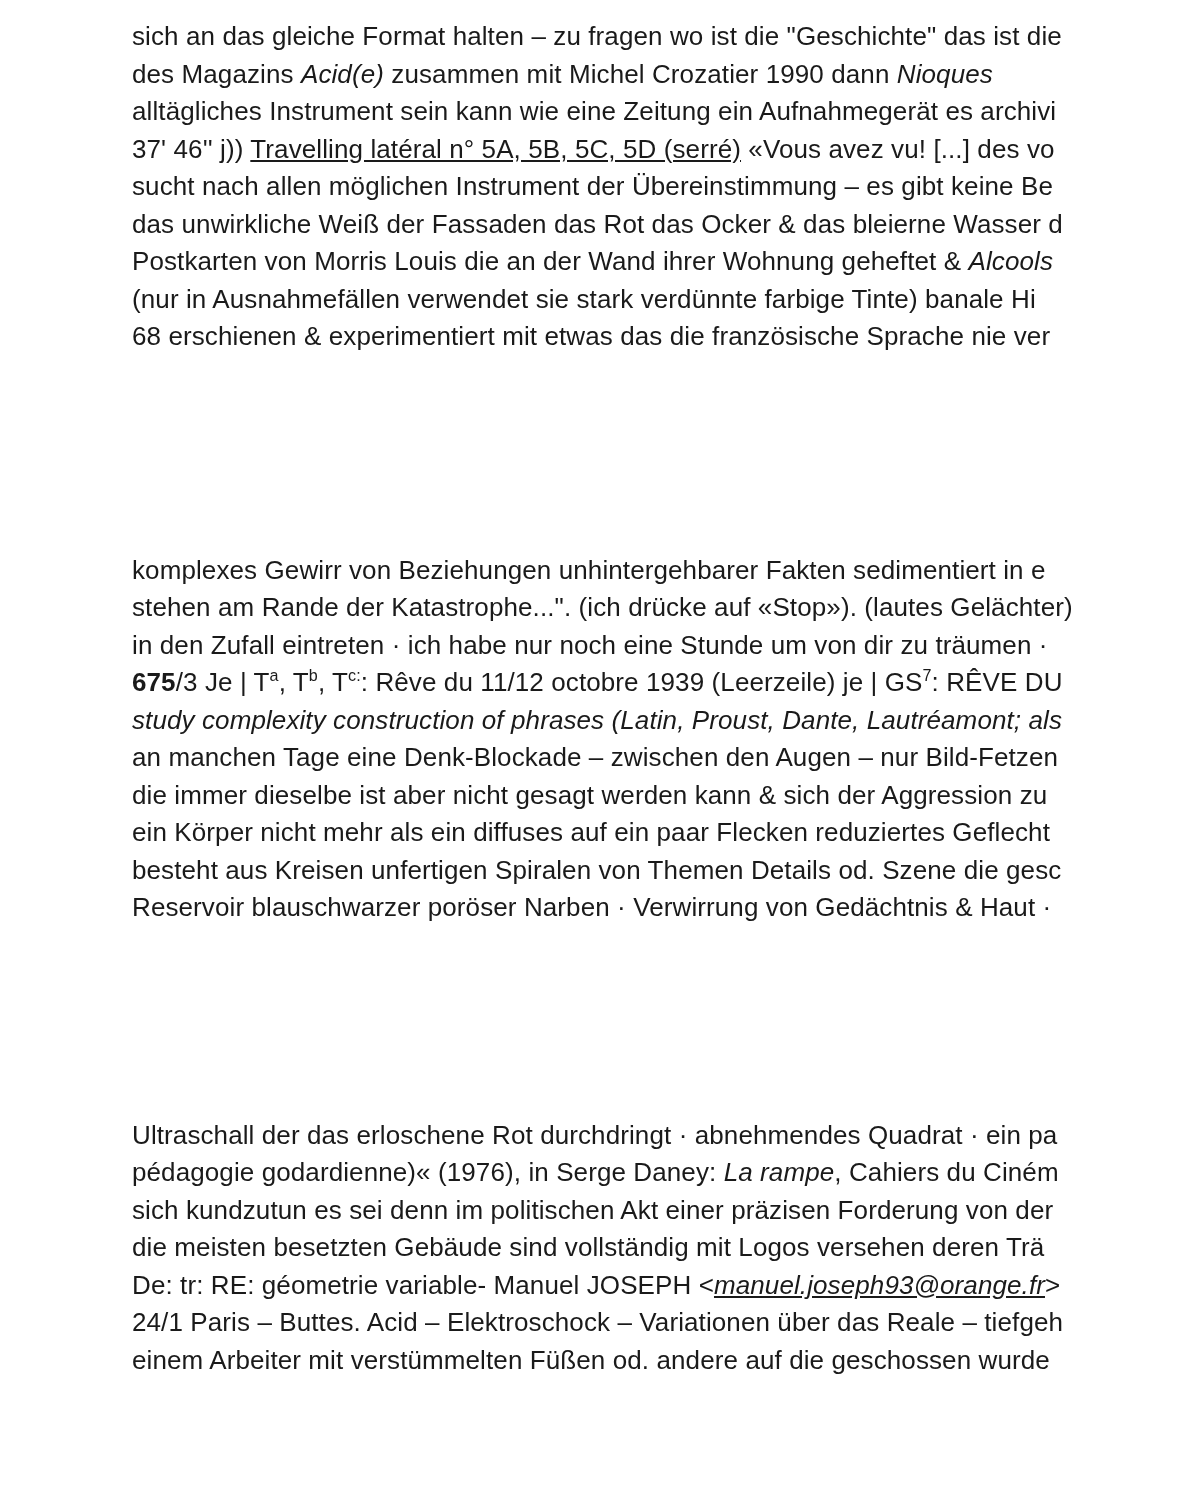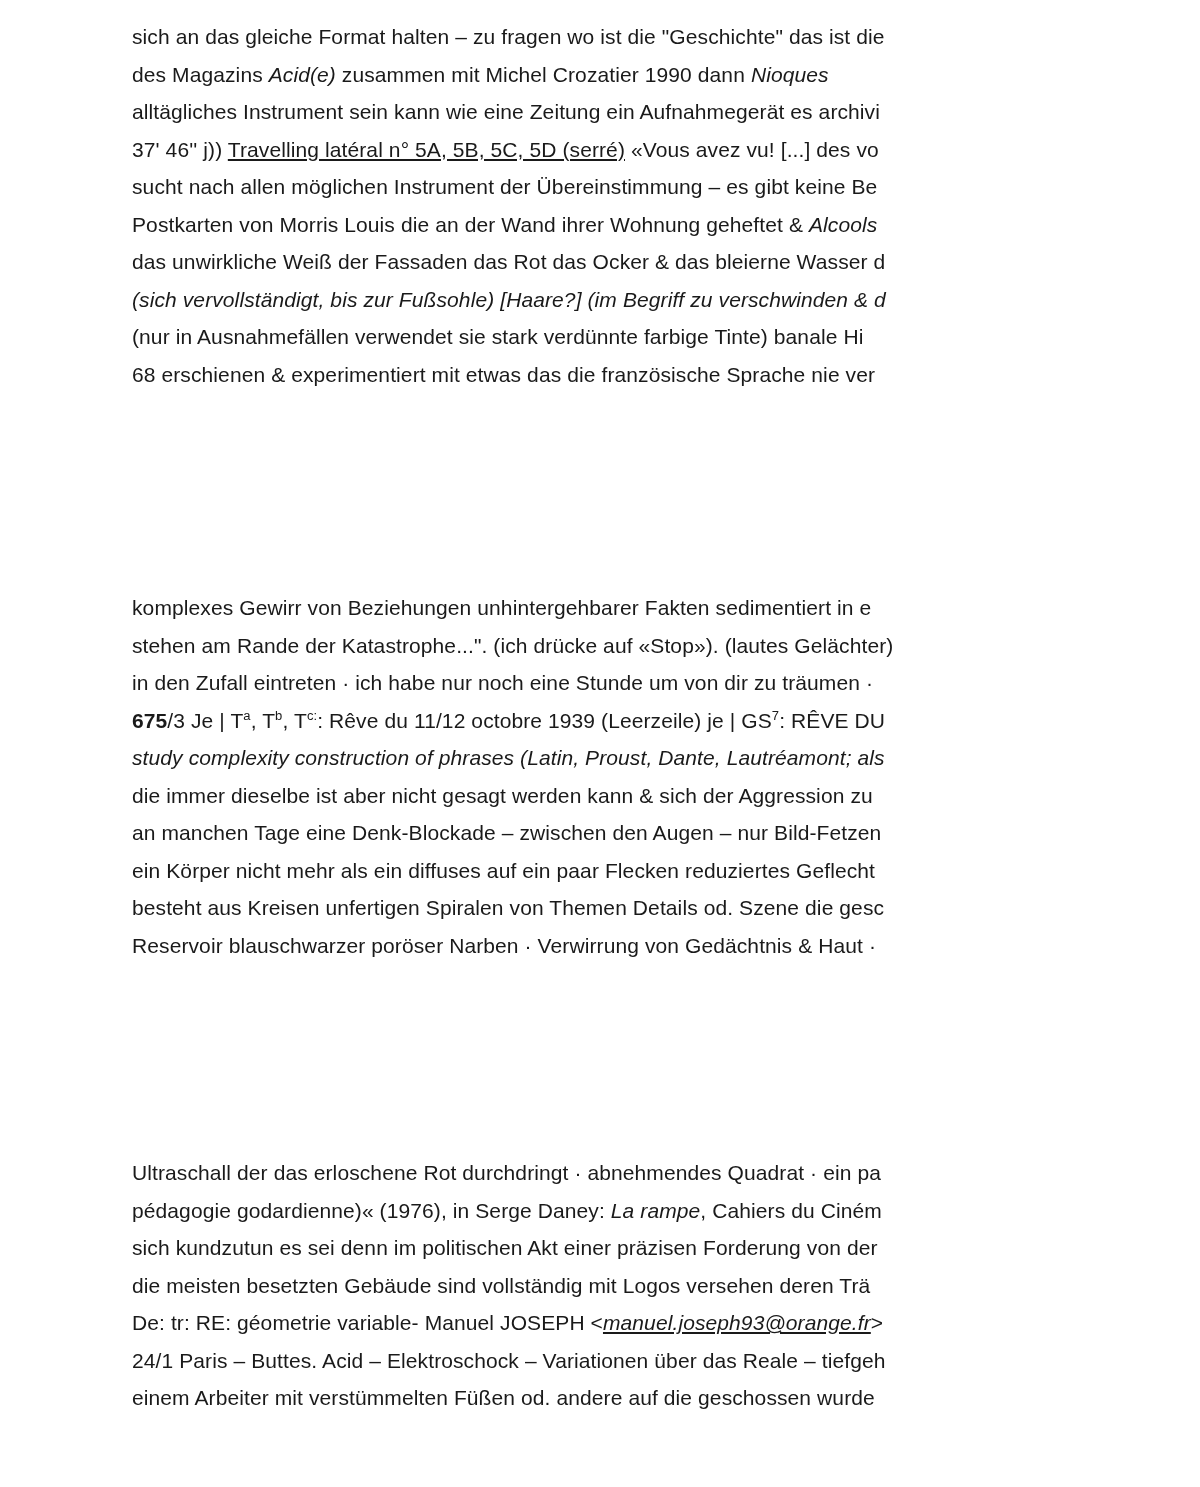--- a/index.html
+++ b/index.html
@@ -16,21 +16,21 @@
   .page {
     width: 1200px;
     min-height: 1487px;
     box-sizing: border-box;
     padding: 18px 128px 20px 132px;
   }
   .block {
     margin: 0;
   }
   .line {
-    font-size: 21px;
+    font-size: 26px;
     line-height: 37.5px;
     letter-spacing: 0.1px;
     text-align: justify;
     text-justify: inter-word;
     white-space: nowrap;
     overflow: visible;
   }
   .spacer-1 { height: 196px; }
   .spacer-2 { height: 190px; }
   .it { font-style: italic; }
@@ -42,37 +42,36 @@
 <body>
 
 <div class="page">
 
   <div class="block">
     <div class="line"><span>sich an das gleiche Format halten – zu fragen wo ist die "Geschichte" das ist die</span></div>
     <div class="line"><span>des Magazins </span><span class="it">Acid(e)</span><span> zusammen mit Michel Crozatier 1990 dann </span><span class="it">Nioques</span></div>
     <div class="line"><span>alltägliches Instrument sein kann wie eine Zeitung ein Aufnahmegerät es archivi</span></div>
     <div class="line"><span>37' 46'' j)) </span><span class="ul">Travelling latéral n° 5A, 5B, 5C, 5D (serré)</span><span>  «Vous avez vu! [...] des vo</span></div>
     <div class="line"><span>sucht nach allen möglichen Instrument der Übereinstimmung – es gibt keine Be</span></div>
+    <div class="line"><span>das unwirkliche Weiß der Fassaden das Rot das Ocker &amp; das bleierne Wasser d</span></div>
     <div class="line"><span>Postkarten von Morris Louis die an der Wand ihrer Wohnung geheftet &amp; </span><span class="it">Alcools</span></div>
-    <div class="line"><span>das unwirkliche Weiß der Fassaden das Rot das Ocker &amp; das bleierne Wasser d</span></div>
-    <div class="line it"><span>(sich vervollständigt, bis zur Fußsohle) [Haare?] (im Begriff zu verschwinden &amp; d</span></div>
     <div class="line"><span>(nur in Ausnahmefällen verwendet sie stark verdünnte farbige Tinte) banale Hi</span></div>
     <div class="line"><span>68 erschienen &amp;  experimentiert mit etwas das die französische Sprache nie ver</span></div>
   </div>
 
   <div class="spacer-1"></div>
 
   <div class="block">
     <div class="line"><span>komplexes Gewirr von Beziehungen unhintergehbarer Fakten sedimentiert in e</span></div>
     <div class="line"><span>stehen am Rande der Katastrophe...". (ich drücke auf «Stop»). (lautes Gelächter)</span></div>
     <div class="line"><span>in den Zufall eintreten · ich habe nur noch eine Stunde um von dir zu träumen ·</span></div>
     <div class="line"><span class="bold">675</span><span>/3 Je | T</span><sup>a</sup><span>, T</span><sup>b</sup><span>, T</span><sup>c:</sup><span>: Rêve du 11/12 octobre 1939 (Leerzeile) je | GS</span><sup>7</sup><span>: RÊVE DU</span></div>
     <div class="line it"><span>study complexity construction of phrases (Latin, Proust, Dante, Lautréamont; als</span></div>
+    <div class="line"><span>an manchen Tage eine Denk-Blockade – zwischen den Augen – nur Bild-Fetzen</span></div>
     <div class="line"><span>die immer dieselbe ist aber nicht gesagt werden kann &amp; sich der Aggression zu</span></div>
-    <div class="line"><span>an manchen Tage eine Denk-Blockade – zwischen den Augen – nur Bild-Fetzen</span></div>
     <div class="line"><span>ein Körper nicht mehr als ein diffuses auf ein paar Flecken reduziertes Geflecht</span></div>
     <div class="line"><span>besteht aus Kreisen unfertigen Spiralen von Themen Details od. Szene die gesc</span></div>
     <div class="line"><span>Reservoir  blauschwarzer poröser Narben · Verwirrung von  Gedächtnis &amp; Haut ·</span></div>
   </div>
 
   <div class="spacer-2"></div>
 
   <div class="block">
     <div class="line"><span>Ultraschall der das erloschene Rot durchdringt · abnehmendes Quadrat · ein pa</span></div>
     <div class="line"><span>pédagogie godardienne)« (1976), in Serge Daney: </span><span class="it">La rampe</span><span>, Cahiers du Ciném</span></div>

